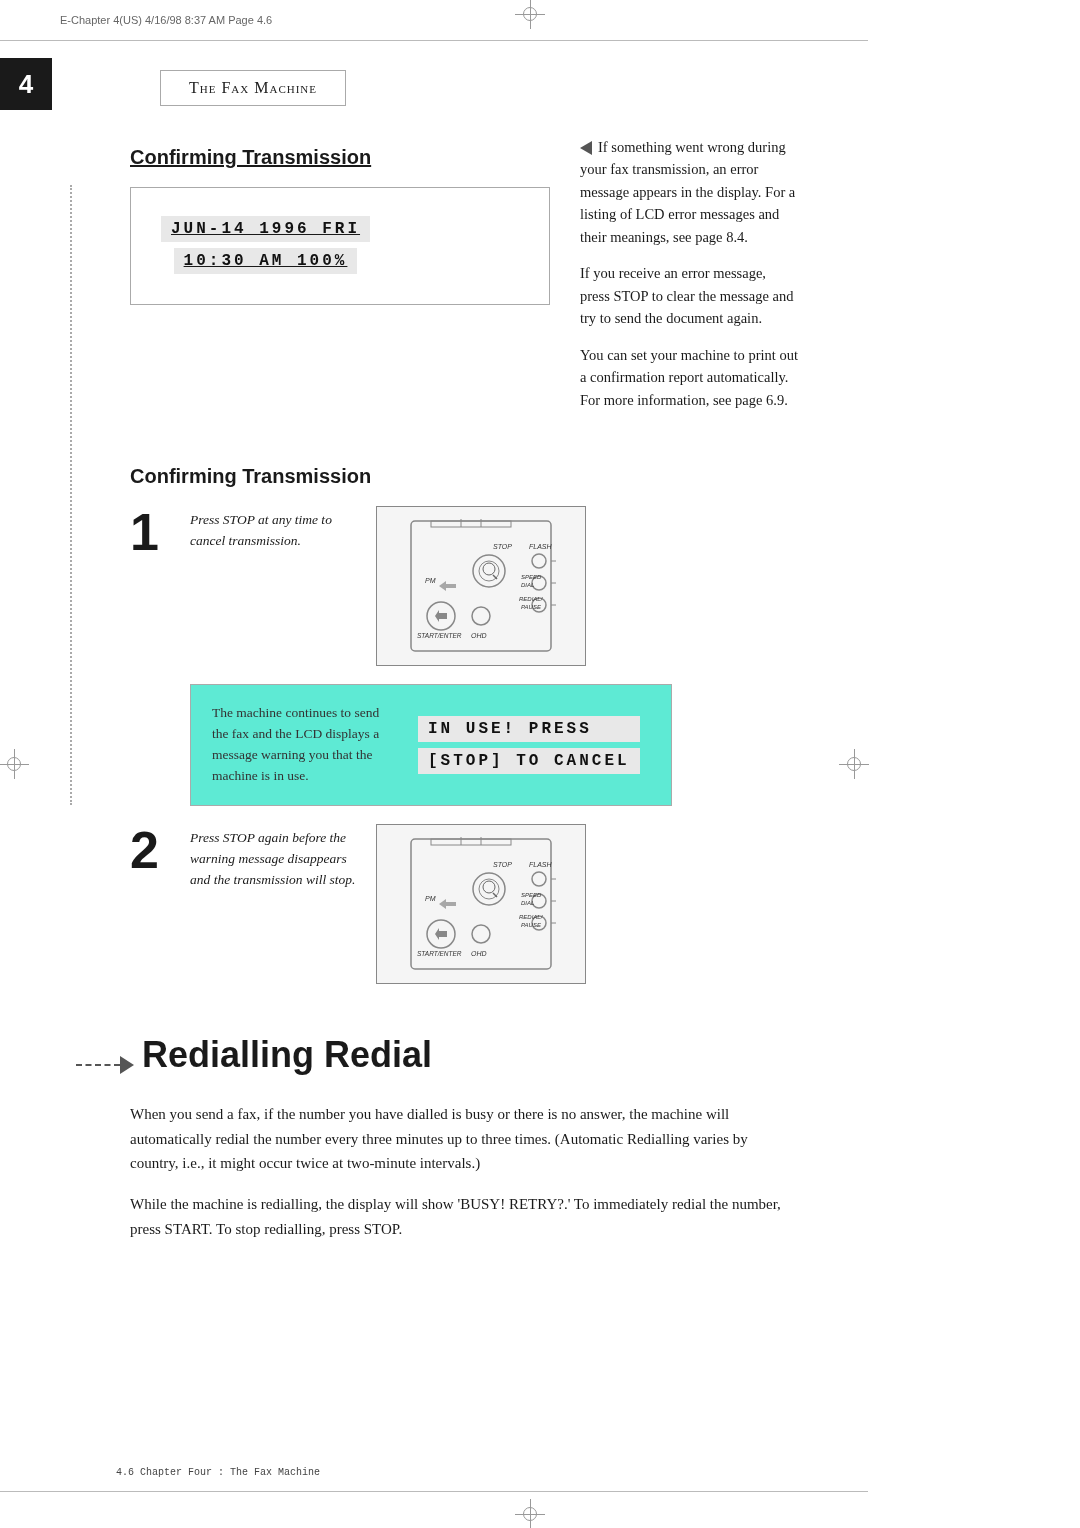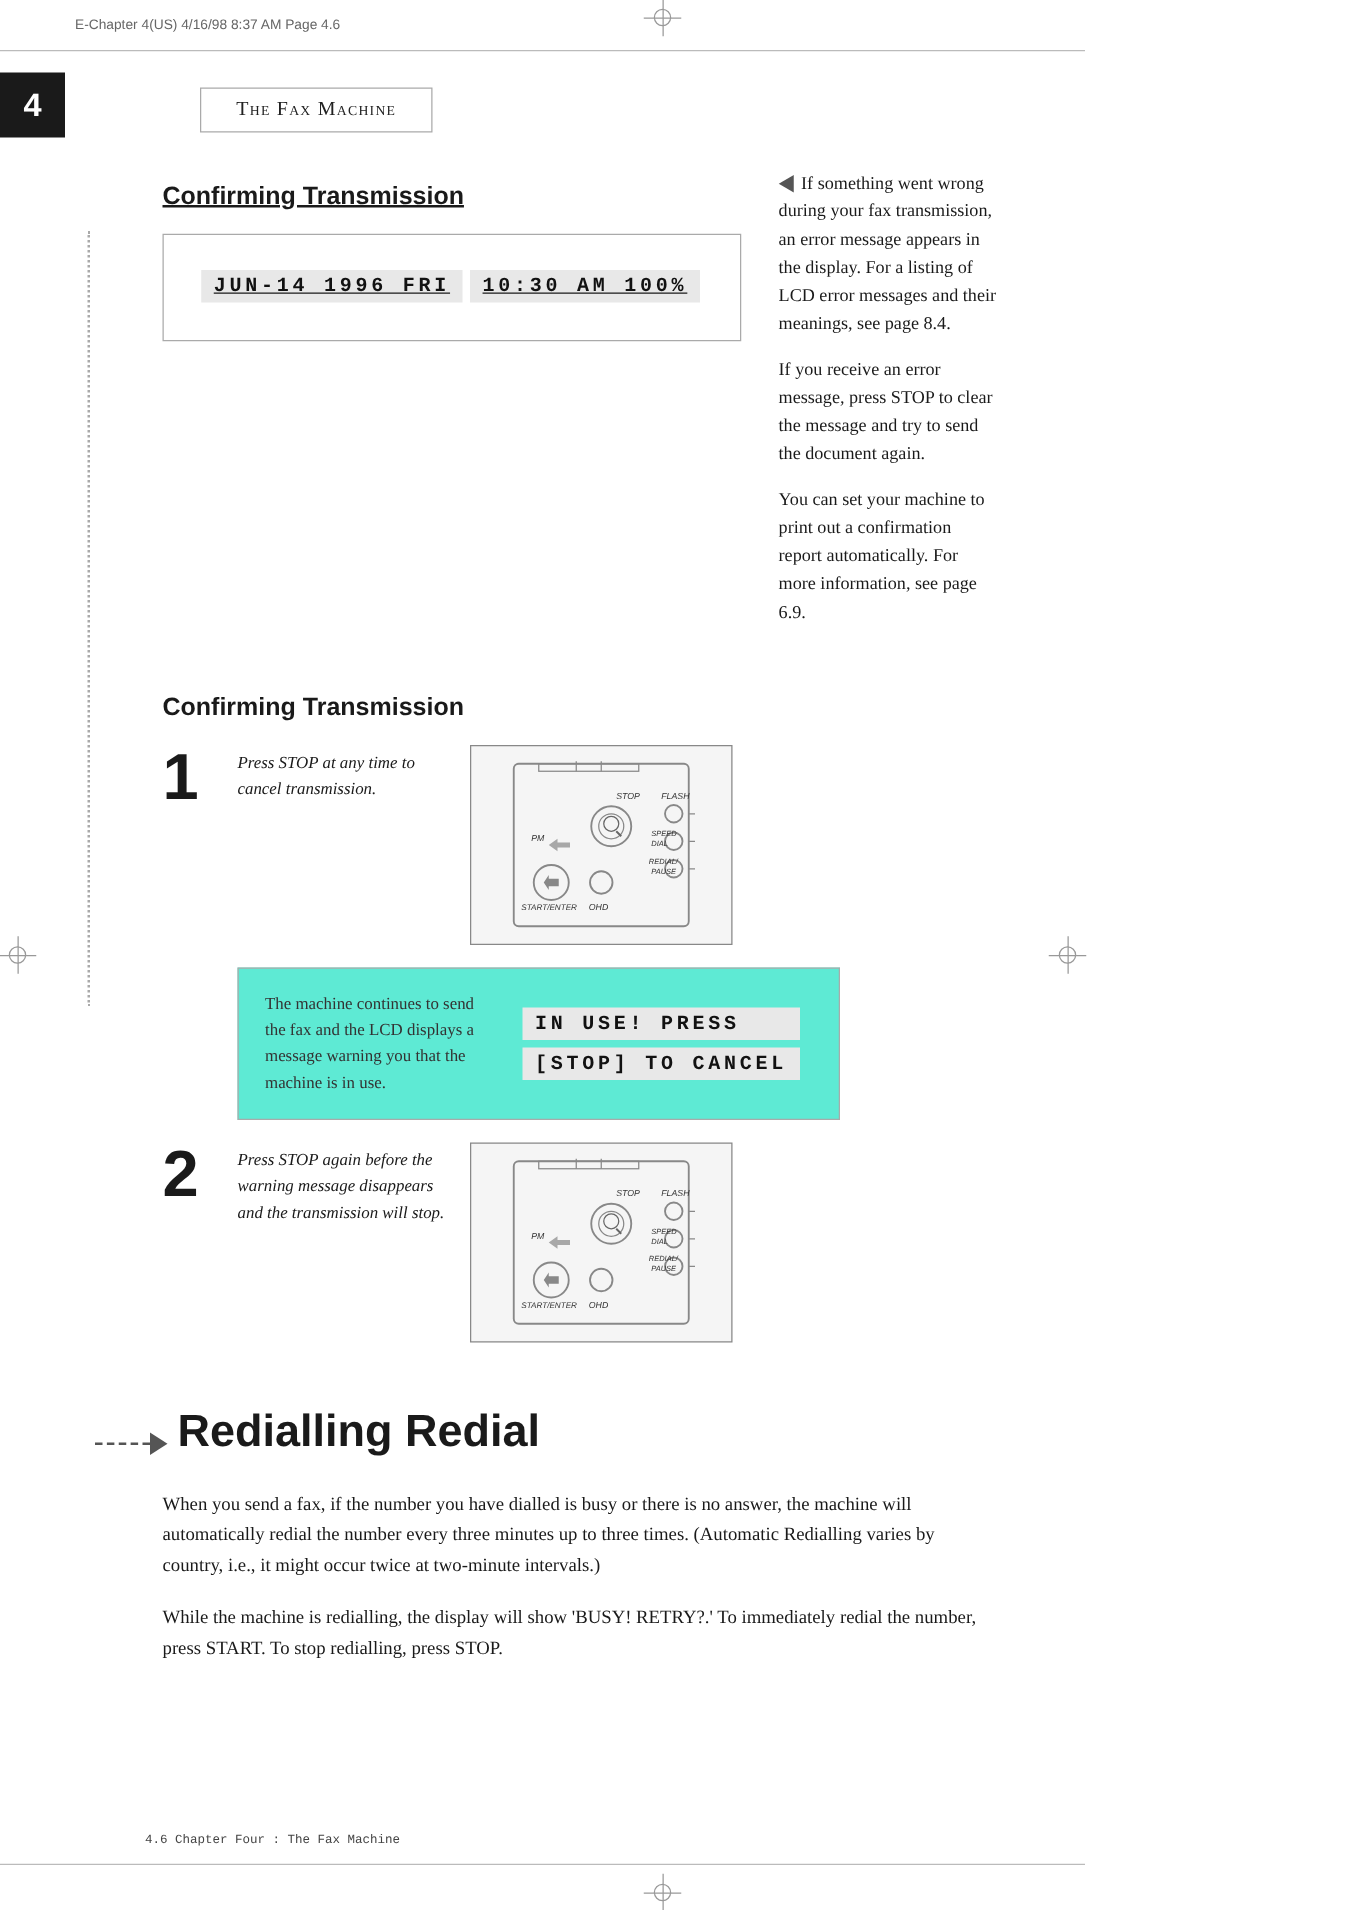--- a/index.html
+++ b/index.html
@@ -101,21 +101,21 @@
 
     .lcd-text-block {
       font-size: 13.5px;
       line-height: 1.55;
       color: #333;
       flex: 0 0 180px;
     }
 
     .lcd-display {
       display: flex;
-      flex-direction: row;
+      flex-direction: column;
       align-items: center;
       gap: 6px;
       padding: 10px 12px;
     }
 
     .lcd-row {
       font-family: 'Courier New', Courier, monospace;
       font-size: 16px;
       font-weight: bold;
       letter-spacing: 3px;

